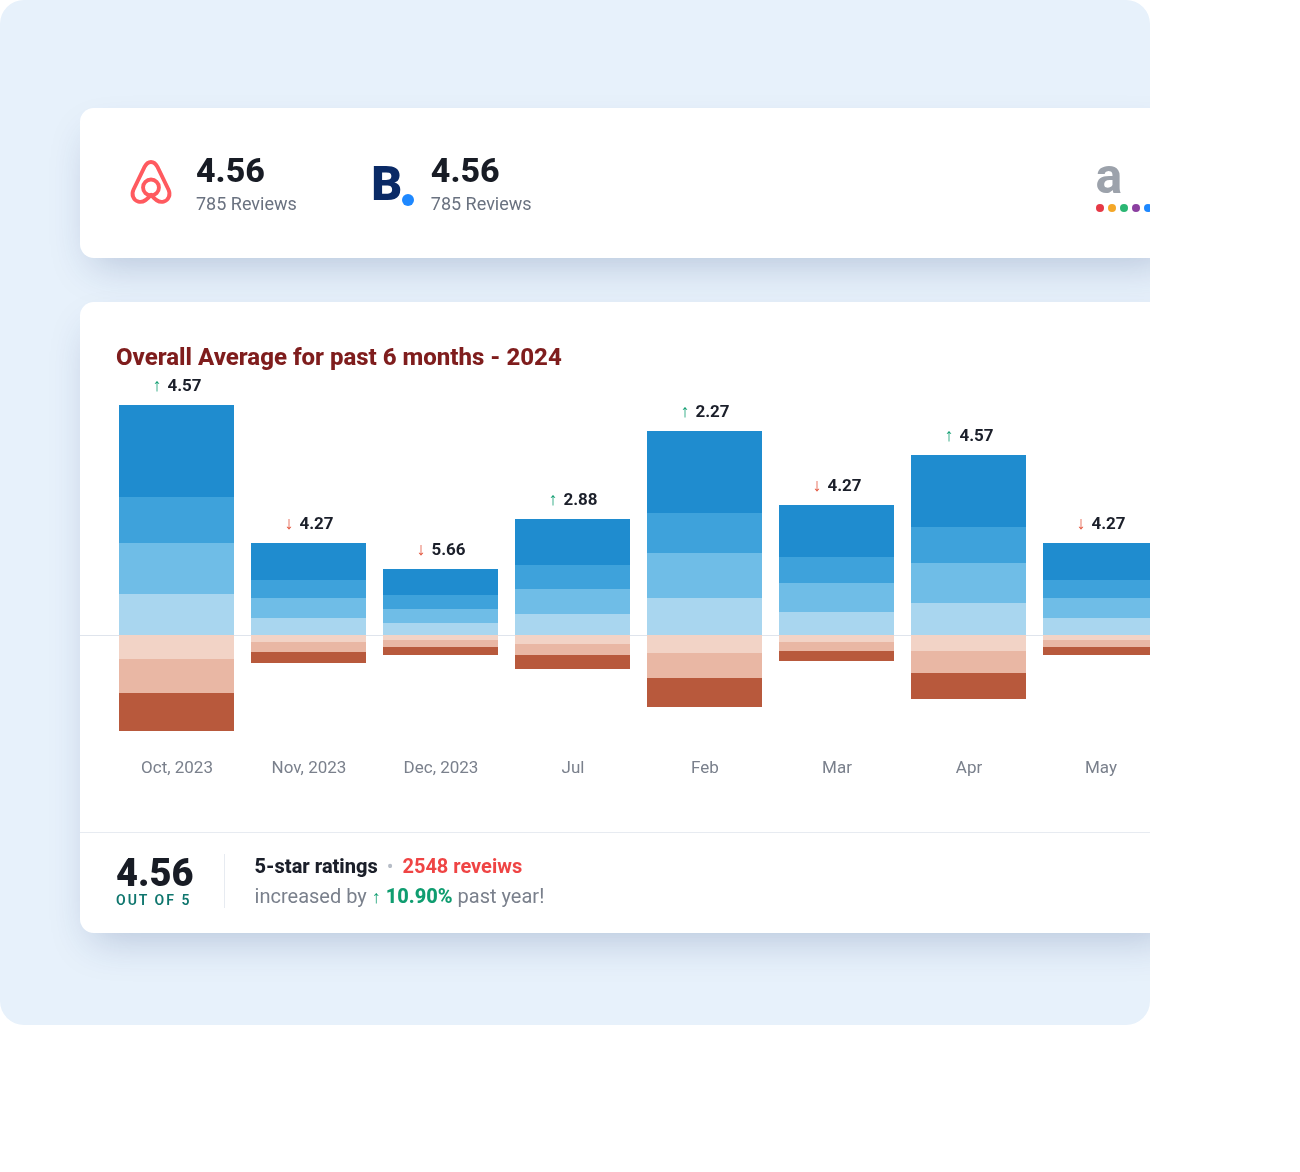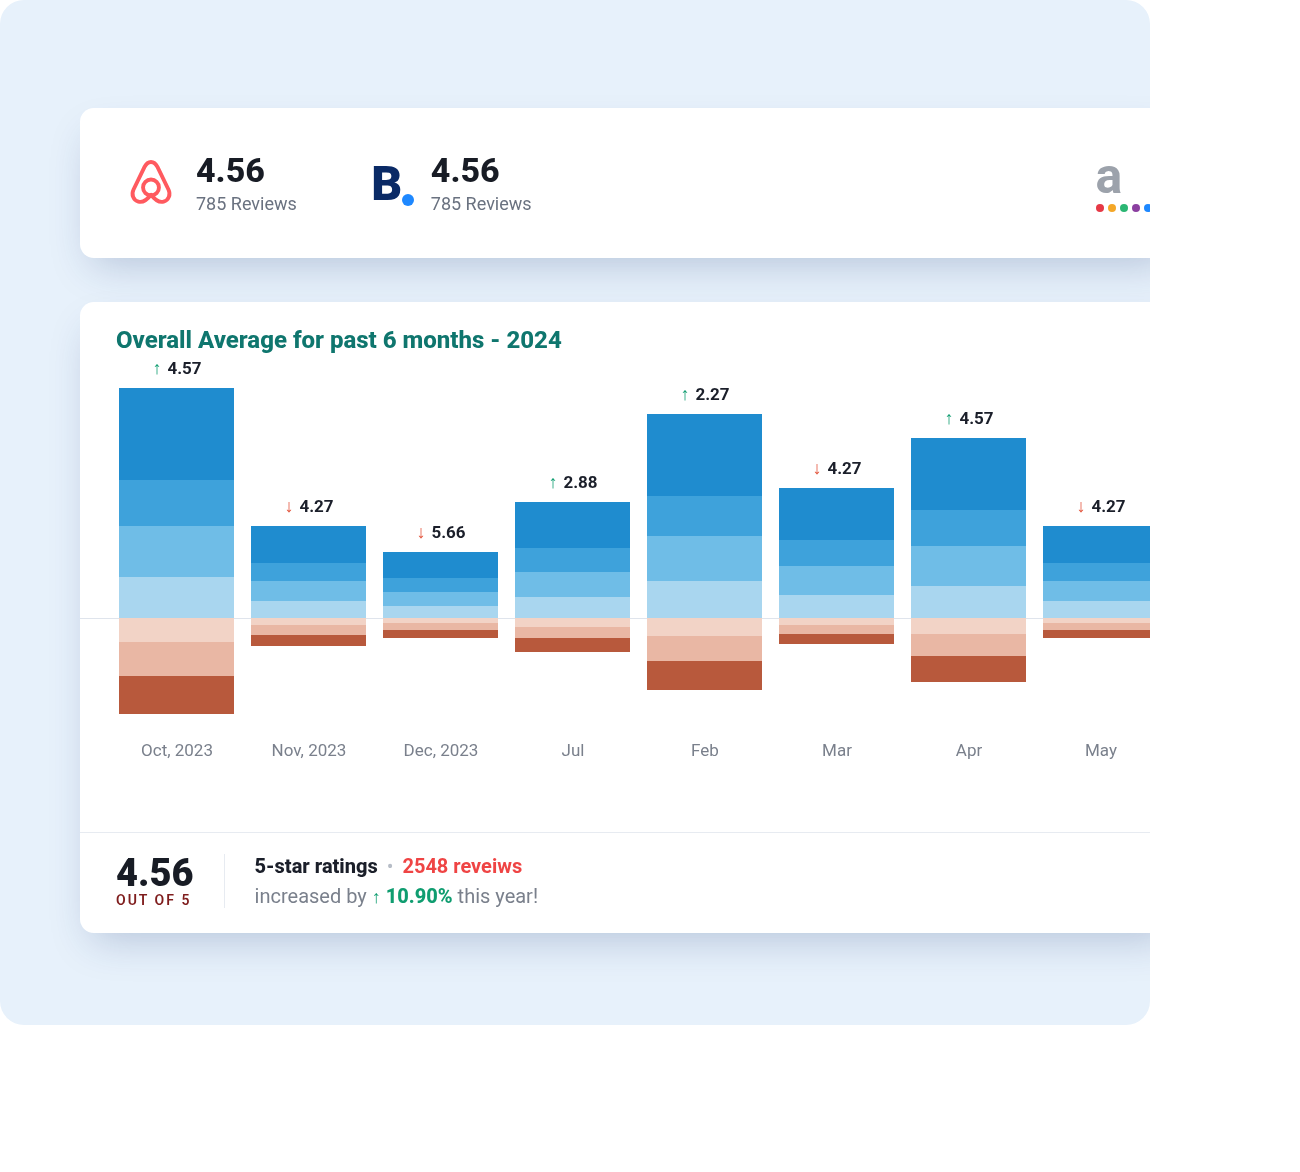--- a/index.html
+++ b/index.html
@@ -98,22 +98,22 @@
     top: 302px;
     left: 80px;
     right: -30px;
     bottom: 92px;
     display:flex;
     flex-direction:column;
   }
   .chart-title {
     font-size: 24px;
     font-weight: 800;
-    color: #0f766e;
-    padding: 24px 36px 8px;
+    color: #7f1d1d;
+    padding: 41px 36px 8px;
   }
   .chart-area {
     position: relative;
     flex: 1;
     padding: 18px 0 0 36px;
   }
   .baseline {
     position:absolute;
     left:0; right:0;
     height:1px;
@@ -168,21 +168,21 @@
     display:flex;
     align-items:center;
     gap:30px;
     padding: 18px 36px 22px;
   }
   .foot-left { border-right:1px solid #e7ebf1; padding-right:30px; }
   .foot-score {
     font-size:38px; font-weight:900; color:#181c25; line-height:1;
   }
   .foot-outof {
-    font-size:14px; letter-spacing:2px; color:#7f1d1d; font-weight:600;
+    font-size:14px; letter-spacing:2px; color:#0f766e; font-weight:600;
   }
   .foot-right { font-size:20px; color:#7a808c; line-height:1.5; }
   .foot-right .bold5 { color:#1b1f2a; font-weight:800; }
   .foot-right .dot { color:#b7bdc7; padding:0 4px; }
   .foot-right .link { color:#ef4444; font-weight:700; }
   .foot-right .pct  { color:#0f9d70; font-weight:800; }
 
   
   .c-dkblue { background:#1f8ccf; }
   .c-mdblue { background:#3ea2db; }
@@ -401,19 +401,19 @@
       <div class="foot-right">
         <div>
           <span class="bold5">5-star ratings</span>
           <span class="dot">•</span>
           <span class="link">2548 reveiws</span>
         </div>
         <div>
           <span>increased by</span>
           <span class="arr up">↑</span>
           <span class="pct">10.90%</span>
-          <span>this year!</span>
+          <span>past year!</span>
         </div>
       </div>
     </div>
   </div>
 
 </div>
 
 </body></html>

